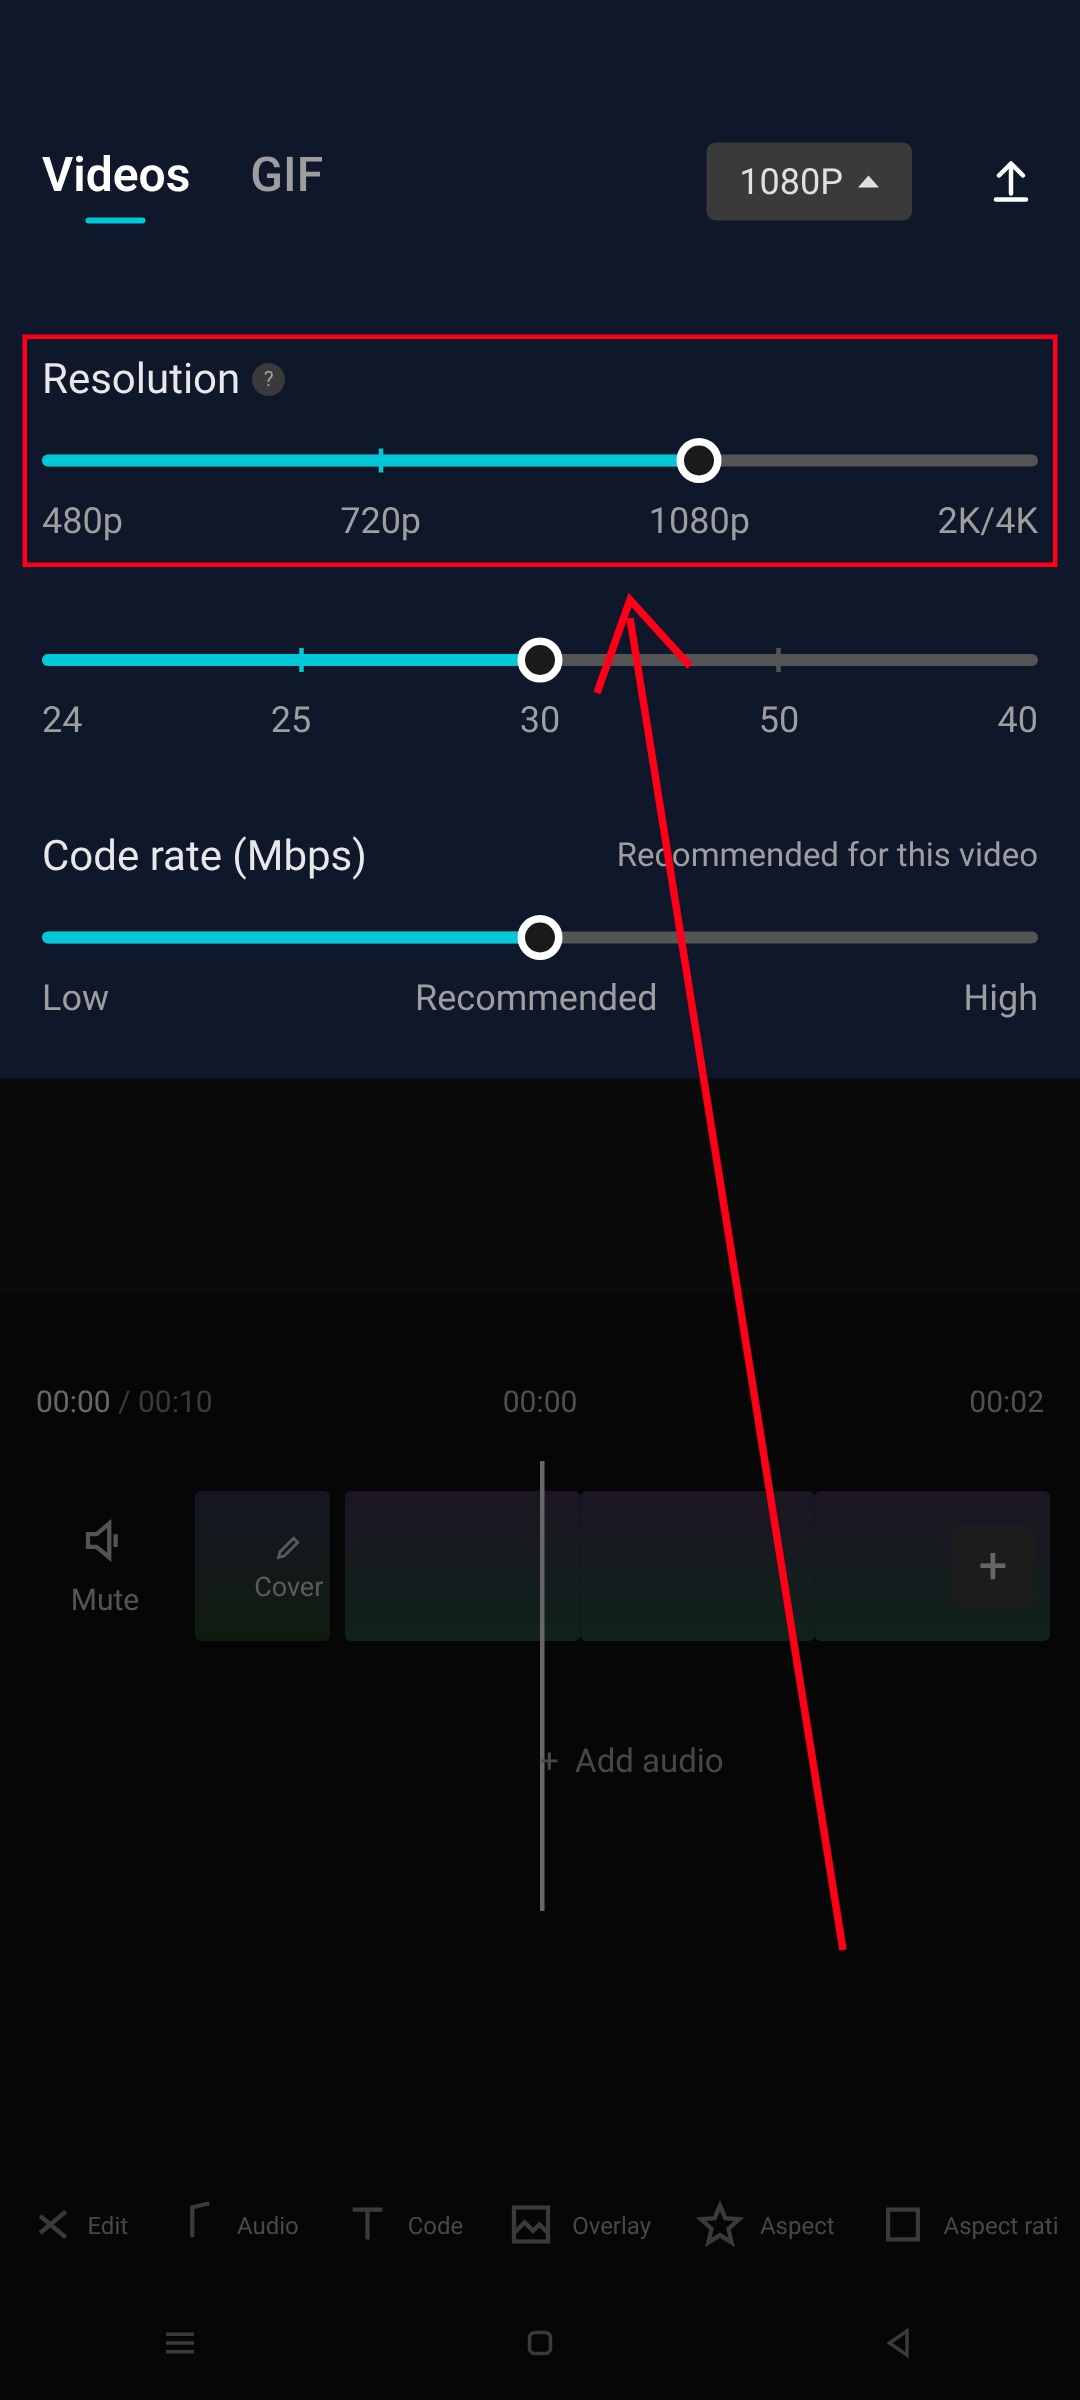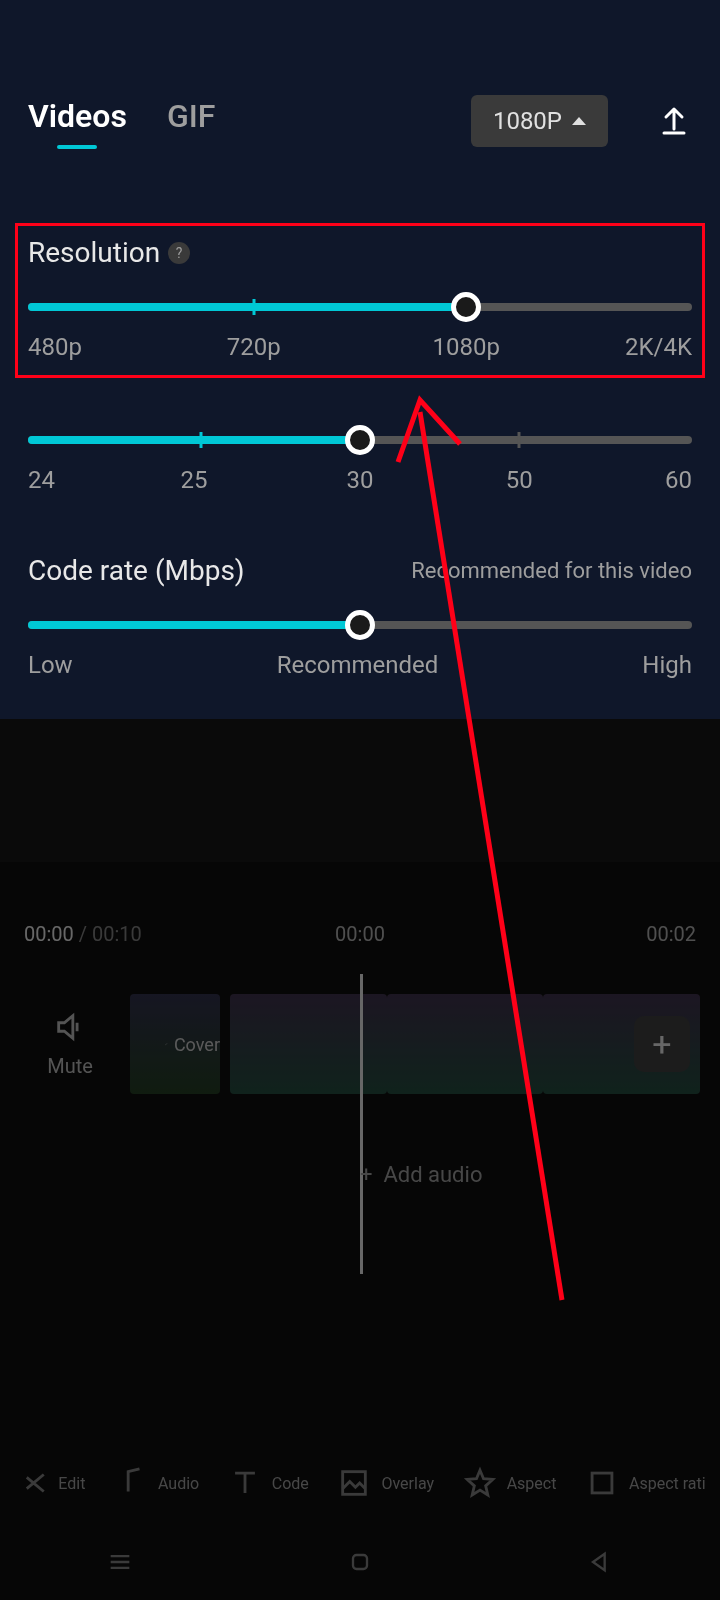--- a/index.html
+++ b/index.html
@@ -188,21 +188,21 @@
     color: #ccc;
   }
   .cover-thumb, .clip-thumb {
     height: 100px;
     border-radius: 4px;
   }
   .cover-thumb {
     width: 90px;
     background: linear-gradient(#2a2a4a,#1a3a1a);
     display:flex; align-items:center; justify-content:center;
-    flex-direction:row; font-size:18px; color:#ddd; gap:6px;padding-left:35px;
+    flex-direction:column; font-size:18px; color:#ddd; gap:6px;padding-left:35px;
   }
   .clip-strip { flex:1; display:flex; height:100px; overflow:hidden;}
   .clip-thumb { flex:1; background: linear-gradient(#3a2a4a, #1a4a3a); }
   .playhead {
     position: absolute;
     left: 340px; top: -20px; bottom: -180px;
     width: 3px; background: #fff;
   }
   .add-btn {
     width: 56px; height: 56px;
@@ -283,21 +283,21 @@
       <div class="slider-fill" style="width:50%"></div>
       <div class="slider-tick" style="left:26%"></div>
       <div class="slider-tick grey" style="left:74%"></div>
       <div class="slider-thumb" style="left:50%"></div>
     </div>
     <div class="slider-labels five">
       <span style="left:0; transform:none">24</span>
       <span style="left:25%">25</span>
       <span style="left:50%">30</span>
       <span style="left:74%">50</span>
-      <span style="left:100%; transform:translateX(-100%)">60</span>
+      <span style="left:100%; transform:translateX(-100%)">40</span>
     </div>
   </div>
 
   <div class="section">
     <div class="section-header">
       <span class="section-title">Code rate (Mbps)</span>
       <span class="section-hint">Recommended for this video</span>
     </div>
     <div class="slider-track">
       <div class="slider-fill" style="width:50%"></div>

